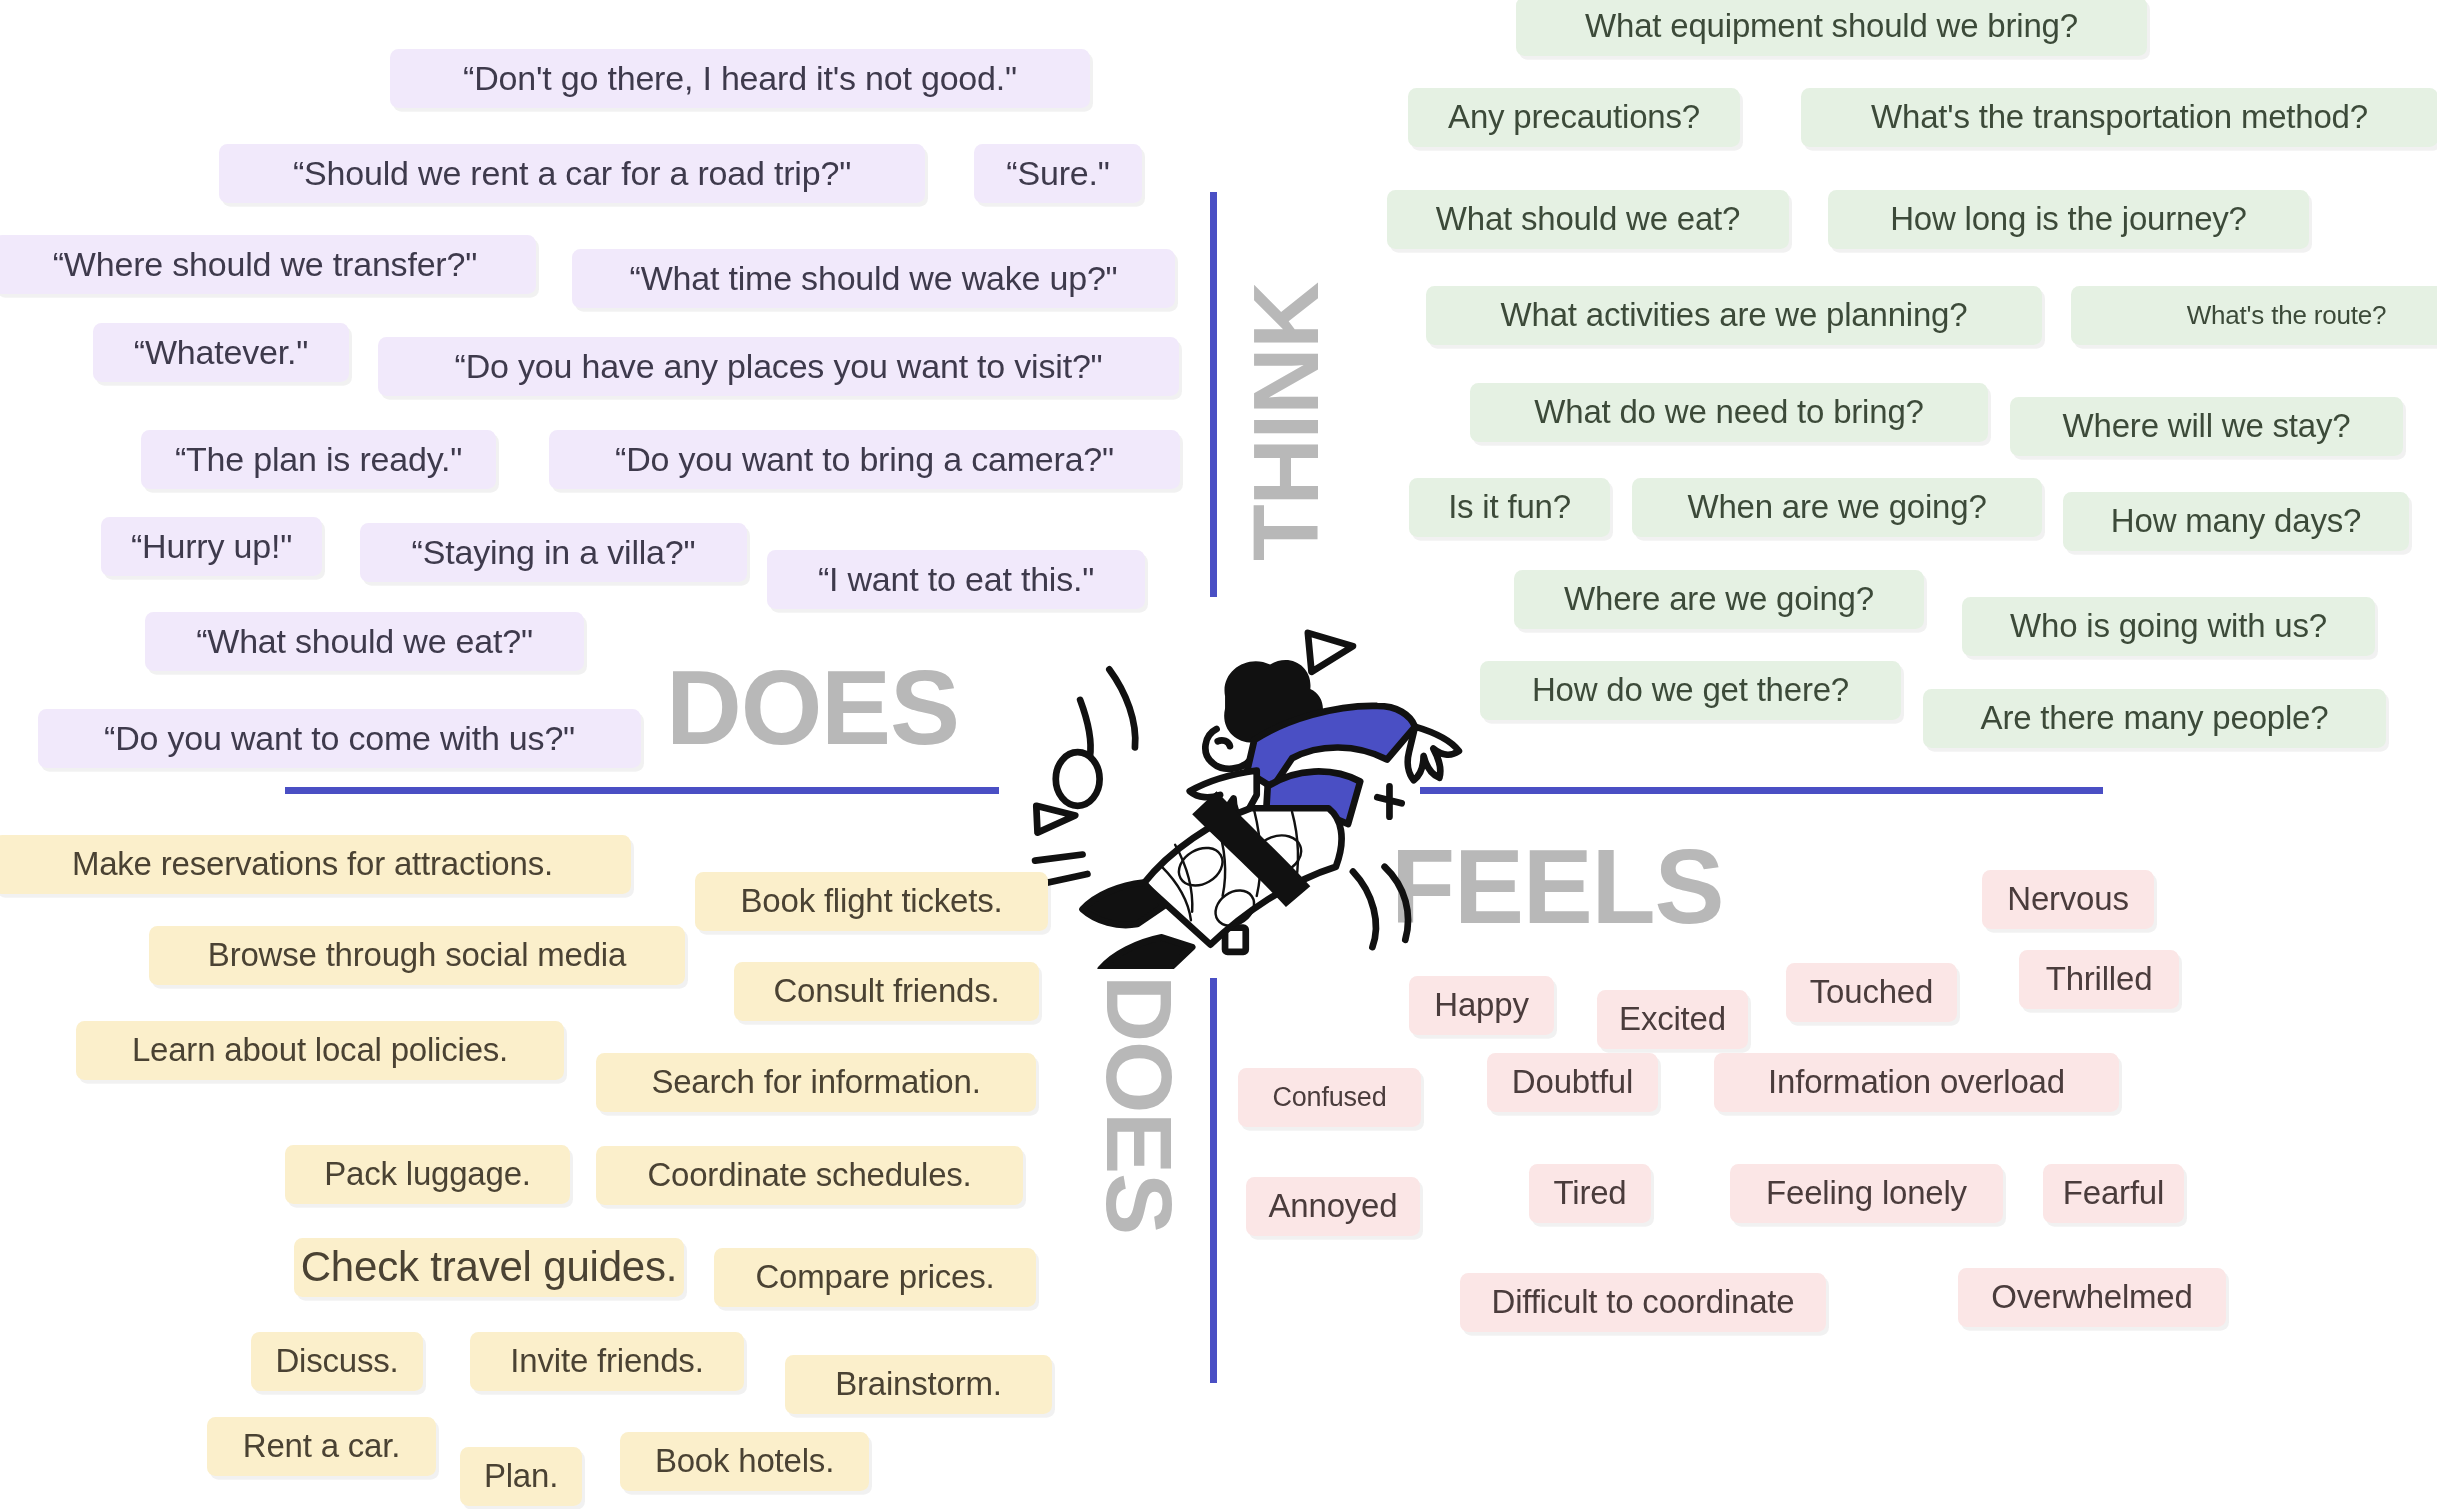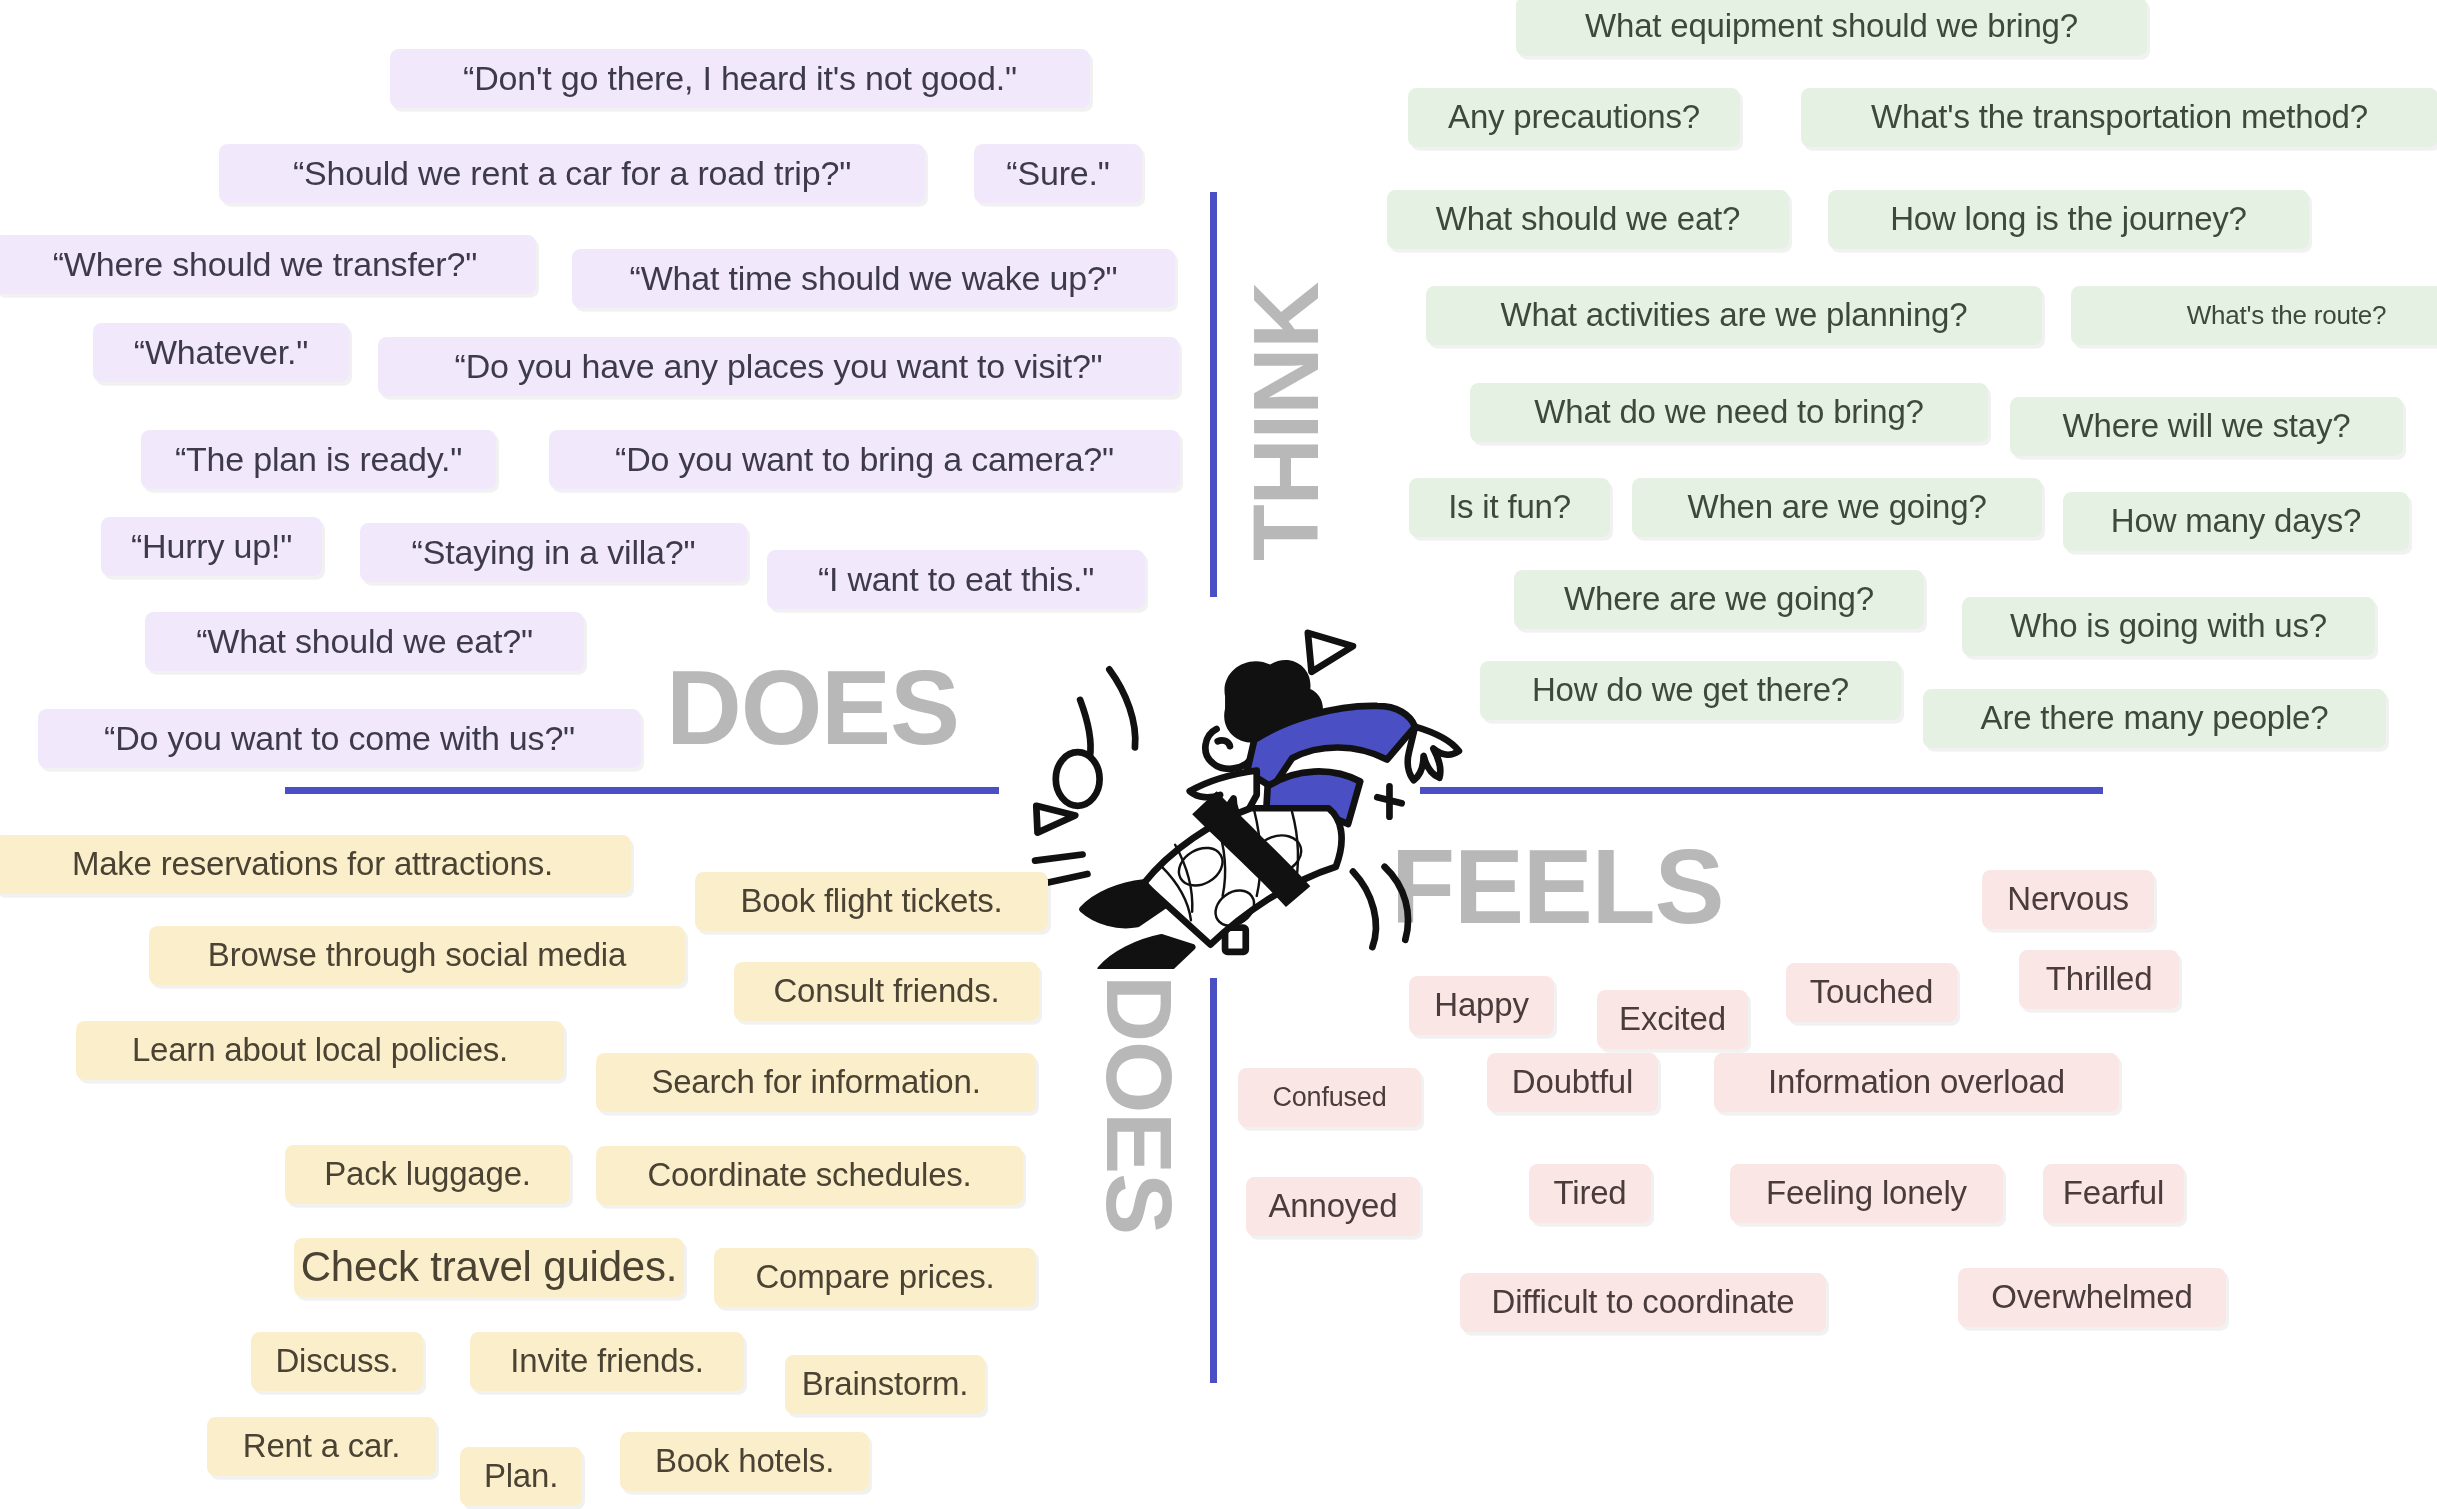--- a/index.html
+++ b/index.html
@@ -171,21 +171,21 @@
     <div class="note does" style="left: 149px; top: 926px; width: 536px; height: 59px; font-size: 33px;">Browse through social media</div>
     <div class="note does" style="left: 734px; top: 962px; width: 305px; height: 59px; font-size: 33px;">Consult friends.</div>
     <div class="note does" style="left: 76px; top: 1021px; width: 488px; height: 59px; font-size: 33px;">Learn about local policies.</div>
     <div class="note does" style="left: 596px; top: 1053px; width: 440px; height: 59px; font-size: 33px;">Search for information.</div>
     <div class="note does" style="left: 285px; top: 1145px; width: 285px; height: 59px; font-size: 33px;">Pack luggage.</div>
     <div class="note does" style="left: 596px; top: 1146px; width: 427px; height: 59px; font-size: 33px;">Coordinate schedules.</div>
     <div class="note does" style="left: 294px; top: 1238px; width: 390px; height: 59px; font-size: 42px;">Check travel guides.</div>
     <div class="note does" style="left: 714px; top: 1248px; width: 322px; height: 59px; font-size: 33px;">Compare prices.</div>
     <div class="note does" style="left: 251px; top: 1332px; width: 172px; height: 59px; font-size: 33px;">Discuss.</div>
     <div class="note does" style="left: 470px; top: 1332px; width: 274px; height: 59px; font-size: 33px;">Invite friends.</div>
-    <div class="note does" style="left: 785px; top: 1355px; width: 200px; height: 59px; font-size: 33px; text-align: right;">Brainstorm.</div>
+    <div class="note does" style="left: 785px; top: 1355px; width: 267px; height: 59px; font-size: 33px; text-align: right;">Brainstorm.</div>
     <div class="note does" style="left: 207px; top: 1417px; width: 229px; height: 59px; font-size: 33px;">Rent a car.</div>
     <div class="note does" style="left: 460px; top: 1447px; width: 122px; height: 59px; font-size: 33px;">Plan.</div>
     <div class="note does" style="left: 620px; top: 1432px; width: 249px; height: 59px; font-size: 33px;">Book hotels.</div>
     <div class="note feels" style="left: 1982px; top: 870px; width: 172px; height: 59px; font-size: 33px;">Nervous</div>
     <div class="note feels" style="left: 1409px; top: 976px; width: 145px; height: 59px; font-size: 33px;">Happy</div>
     <div class="note feels" style="left: 1597px; top: 990px; width: 151px; height: 59px; font-size: 33px;">Excited</div>
     <div class="note feels" style="left: 1786px; top: 963px; width: 171px; height: 59px; font-size: 33px;">Touched</div>
     <div class="note feels" style="left: 2019px; top: 950px; width: 160px; height: 59px; font-size: 33px;">Thrilled</div>
     <div class="note feels" style="left: 1238px; top: 1068px; width: 183px; height: 59px; font-size: 27px;">Confused</div>
     <div class="note feels" style="left: 1487px; top: 1053px; width: 171px; height: 59px; font-size: 33px;">Doubtful</div>

